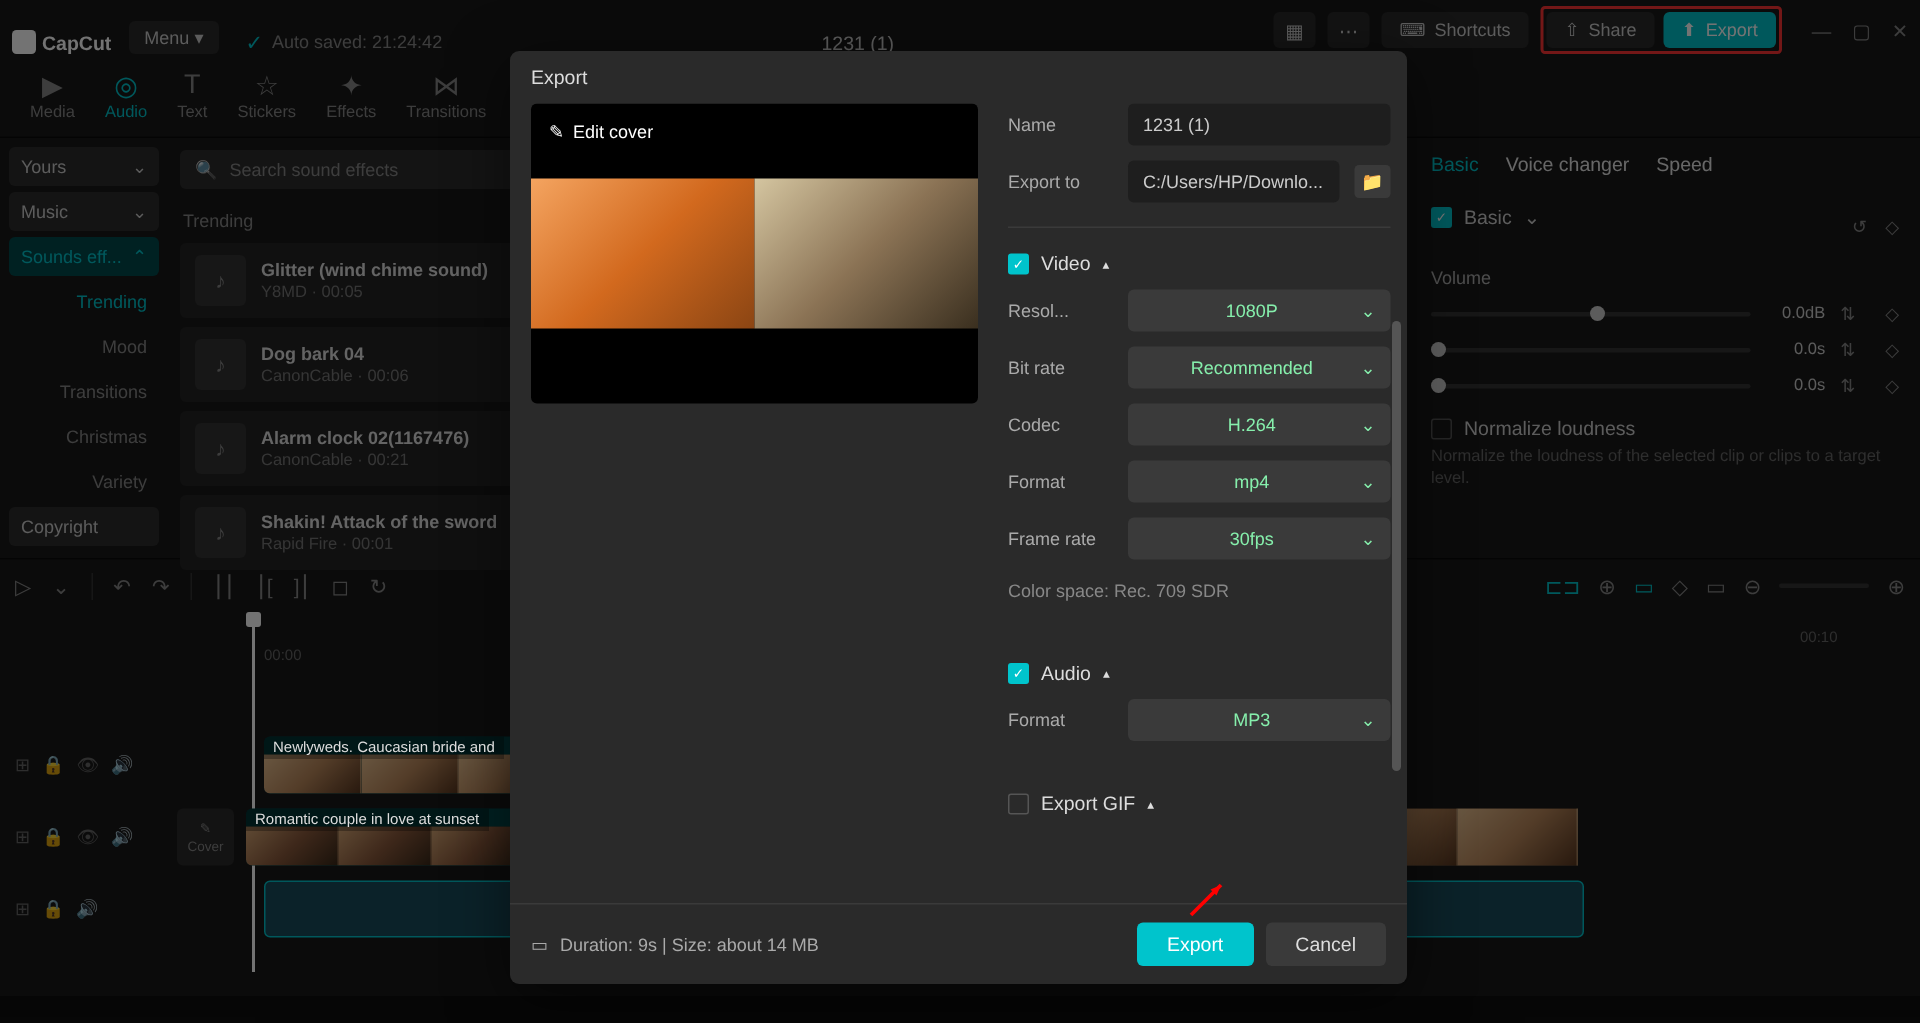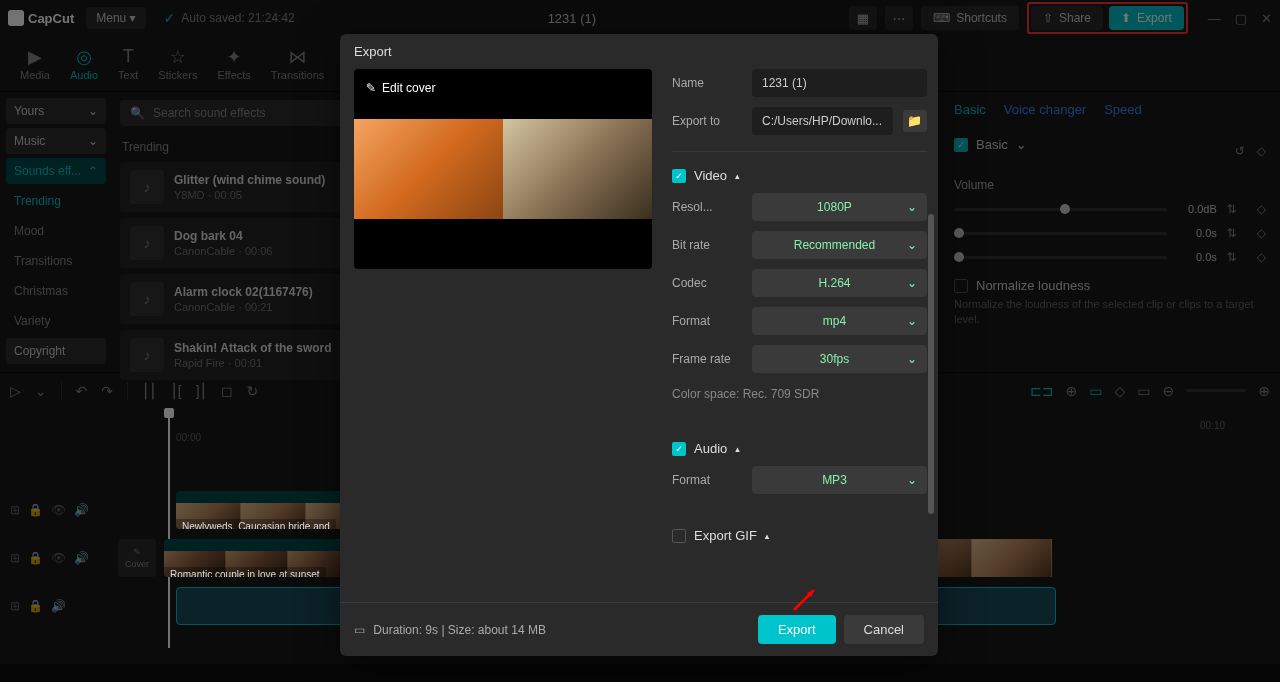--- a/index.html
+++ b/index.html
@@ -1,59 +1,59 @@
 <!DOCTYPE html>
 <html><head>
 <meta charset="utf-8">
 <style>
 * { margin: 0; padding: 0; box-sizing: border-box; font-family: -apple-system, BlinkMacSystemFont, "Segoe UI", Arial, sans-serif; }
 body { background: #0f0f0f; color: #ccc; width: 1280px; height: 682px; overflow: hidden; position: relative; font-size: 12px; }
 
 
-.top-bar { height: 36px; background: #1a1a1a; display: flex; align-items: center; padding: 0 8px; }
+.top-bar { height: 36px; background: #1a1a1a; display: flex; align-items: flex-end; padding: 0 8px; }
 .logo { display: flex; align-items: center; gap: 4px; color: #fff; font-weight: bold; font-size: 13px; }
 .logo-icon { width: 16px; height: 16px; background: #fff; border-radius: 3px; display: inline-block; }
 .menu-btn { background: #2a2a2a; border: none; color: #ccc; padding: 4px 10px; margin-left: 12px; border-radius: 4px; font-size: 12px; cursor: pointer; }
 .auto-saved { color: #888; margin-left: 18px; font-size: 12px; display: flex; align-items: center; gap: 6px; }
 .check-icon { color: #00c4cc; font-size: 14px; }
 .project-title { flex: 1; text-align: center; color: #ccc; font-size: 13px; }
 .top-right { display: flex; align-items: center; gap: 8px; }
 .icon-btn { background: #2a2a2a; border: none; color: #ccc; width: 28px; height: 24px; border-radius: 4px; cursor: pointer; display: flex; align-items: center; justify-content: center; font-size: 13px; }
 .btn-dark { background: #2a2a2a; border: none; color: #ccc; padding: 5px 12px; border-radius: 4px; font-size: 12px; cursor: pointer; display: flex; align-items: center; gap: 6px; }
 .btn-teal { background: #00c4cc; border: none; color: #fff; padding: 5px 12px; border-radius: 4px; font-size: 12px; cursor: pointer; display: flex; align-items: center; gap: 6px; font-weight: 500; }
 .highlight-box { border: 2px solid #ff3333; border-radius: 3px; padding: 2px; display: flex; gap: 6px; }
 
 
 .tool-tabs { height: 56px; background: #1a1a1a; display: flex; align-items: center; padding: 0 10px; border-bottom: 1px solid #0a0a0a; }
 .tool-tab { display: flex; flex-direction: column; align-items: center; gap: 2px; padding: 4px 10px; color: #888; cursor: pointer; font-size: 11px; }
 .tool-tab.active { color: #00c4cc; }
 .tool-tab-icon { font-size: 18px; height: 20px; display: flex; align-items: center; }
 
 
 .main-layout { display: flex; height: 280px; }
-.left-sidebar { width: 112px; background: #1a1a1a; padding: 6px; display: flex; flex-direction: column; gap: 4px; }
+.left-sidebar { width: 112px; background: #1a1a1a; padding: 6px; display: flex; flex-direction: column; gap: 4px; text-align: right; }
 .sidebar-select { background: #2e2e2e; color: #ccc; padding: 6px 8px; border-radius: 4px; font-size: 12px; display: flex; justify-content: space-between; align-items: center; cursor: pointer; }
 .sidebar-select.highlight { background: #004a4d; color: #00c4cc; }
 .sidebar-item { color: #888; padding: 6px 8px; font-size: 12px; cursor: pointer; }
 .sidebar-item.active { color: #00c4cc; }
 
 .center-panel { flex: 1; background: #1a1a1a; padding: 8px; }
 .search-box { background: #2e2e2e; border-radius: 4px; padding: 6px 10px; color: #888; display: flex; align-items: center; gap: 8px; font-size: 12px; margin-bottom: 10px; }
 .sound-list { display: flex; flex-direction: column; gap: 6px; }
 .sound-item { background: #252525; border-radius: 4px; padding: 8px 10px; display: flex; align-items: center; gap: 10px; }
 .sound-icon { width: 34px; height: 34px; background: #333; border-radius: 4px; display: flex; align-items: center; justify-content: center; font-size: 14px; color: #888; }
 .sound-info { flex: 1; }
 .sound-title { color: #ddd; font-size: 12px; font-weight: 600; }
 .sound-meta { color: #777; font-size: 11px; margin-top: 2px; }
 .trending-label { color: #888; font-size: 12px; padding: 4px 2px 8px; }
 
 
 .right-panel { width: 340px; background: #1a1a1a; padding: 10px 14px; }
 .right-tabs { display: flex; gap: 18px; margin-bottom: 14px; font-size: 13px; }
-.right-tab { color: #3b82f6; cursor: pointer; padding-bottom: 6px; }
+.right-tab { color: #e5e5e5; cursor: pointer; padding-bottom: 6px; }
 .right-tab.active { color: #00c4cc; }
 .accordion { display: flex; align-items: center; gap: 8px; color: #ccc; font-size: 13px; margin-bottom: 12px; }
 .checkbox-on { width: 14px; height: 14px; background: #00c4cc; border-radius: 2px; display: inline-flex; align-items: center; justify-content: center; color: #fff; font-size: 9px; }
 .slider-row { display: flex; align-items: center; gap: 10px; margin-bottom: 10px; }
 .slider-label { color: #aaa; font-size: 12px; width: 70px; }
 .slider-track { flex: 1; height: 3px; background: #333; border-radius: 2px; position: relative; }
 .slider-thumb { width: 10px; height: 10px; background: #ccc; border-radius: 50%; position: absolute; top: -4px; left: 50%; }
 .slider-value { color: #ccc; font-size: 11px; width: 40px; text-align: right; }
 .stepper { width: 16px; color: #888; }
 .reset-icons { display: flex; gap: 4px; color: #888; margin-left: 4px; }
@@ -72,21 +72,21 @@
 .time-ruler { height: 24px; position: relative; margin-left: 160px; color: #666; font-size: 10px; }
 .time-mark { position: absolute; top: 4px; }
 .playhead { position: absolute; left: 168px; top: 0; width: 2px; height: 240px; background: #fff; }
 .playhead-head { position: absolute; top: 0; left: -4px; width: 10px; height: 10px; background: #fff; border-radius: 2px; }
 .track-row { display: flex; align-items: center; height: 40px; margin-bottom: 8px; gap: 8px; }
 .track-controls { width: 100px; display: flex; gap: 8px; align-items: center; color: #666; font-size: 12px; }
 .cover-btn { width: 38px; height: 38px; background: #2a2a2a; border-radius: 4px; display: flex; flex-direction: column; align-items: center; justify-content: center; color: #888; font-size: 9px; gap: 2px; }
 .clip { height: 38px; border-radius: 4px; position: relative; overflow: hidden; display: flex; align-items: flex-start; }
 .clip.video { background: linear-gradient(#004a4d, #004a4d); width: 520px; }
 .clip.audio { background: #1a4d5c; width: 560px; }
-.clip-label { color: #ddd; font-size: 10px; padding: 2px 6px; background: rgba(0,0,0,0.3); position: relative; z-index: 2; margin-top: 28px; }
+.clip-label { color: #ddd; font-size: 10px; padding: 2px 6px; background: rgba(0,0,0,0.3); position: relative; z-index: 2; }
 .clip-thumbs { position: absolute; top: 12px; left: 0; right: 0; bottom: 0; display: flex; }
 .clip-thumb { flex: 1; background: linear-gradient(135deg, #d4a574 0%, #8b5a3c 50%, #3a2818 100%); border-right: 1px solid rgba(0,0,0,0.2); }
 .clip-thumb.alt { background: linear-gradient(135deg, #e8c090 0%, #b8865a 50%, #5a3820 100%); }
 .clip.audio.selected { border: 1px solid #00c4cc; }
 
 
 .modal-overlay { position: absolute; top: 0; left: 0; right: 0; bottom: 0; background: rgba(0,0,0,0.55); }
 .export-modal { position: absolute; left: 340px; top: 34px; width: 598px; height: 622px; background: #2a2a2a; border-radius: 6px; display: flex; flex-direction: column; box-shadow: 0 10px 40px rgba(0,0,0,0.5); }
 .modal-header { padding: 10px 14px; color: #ddd; font-size: 13px; }
 .modal-body { flex: 1; display: flex; padding: 0 14px; gap: 20px; overflow: hidden; }

